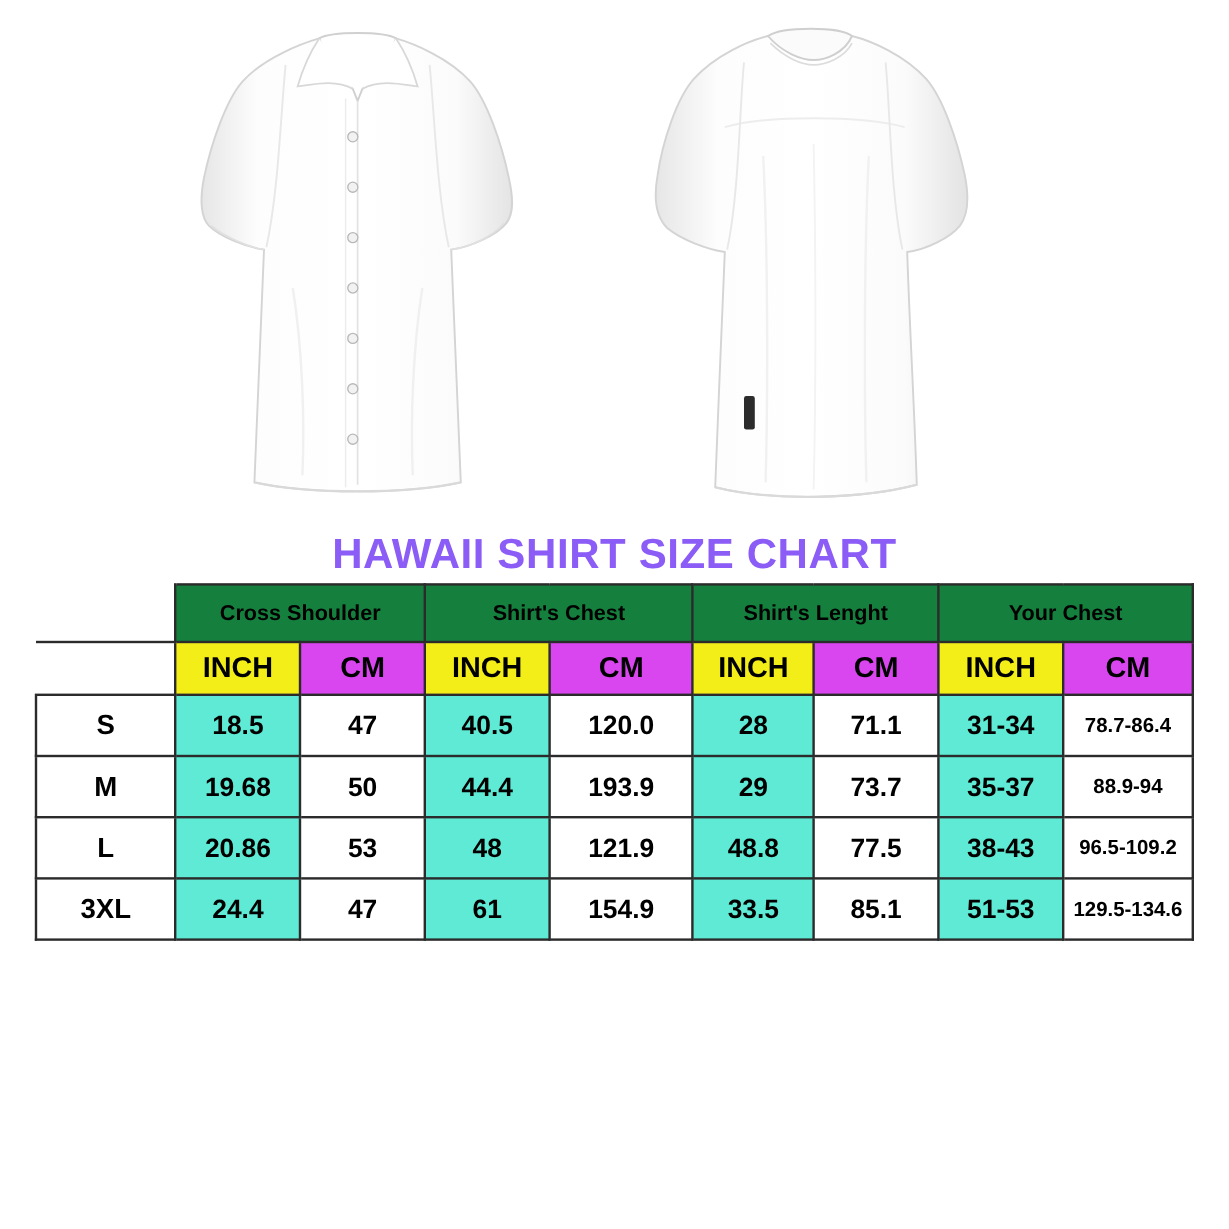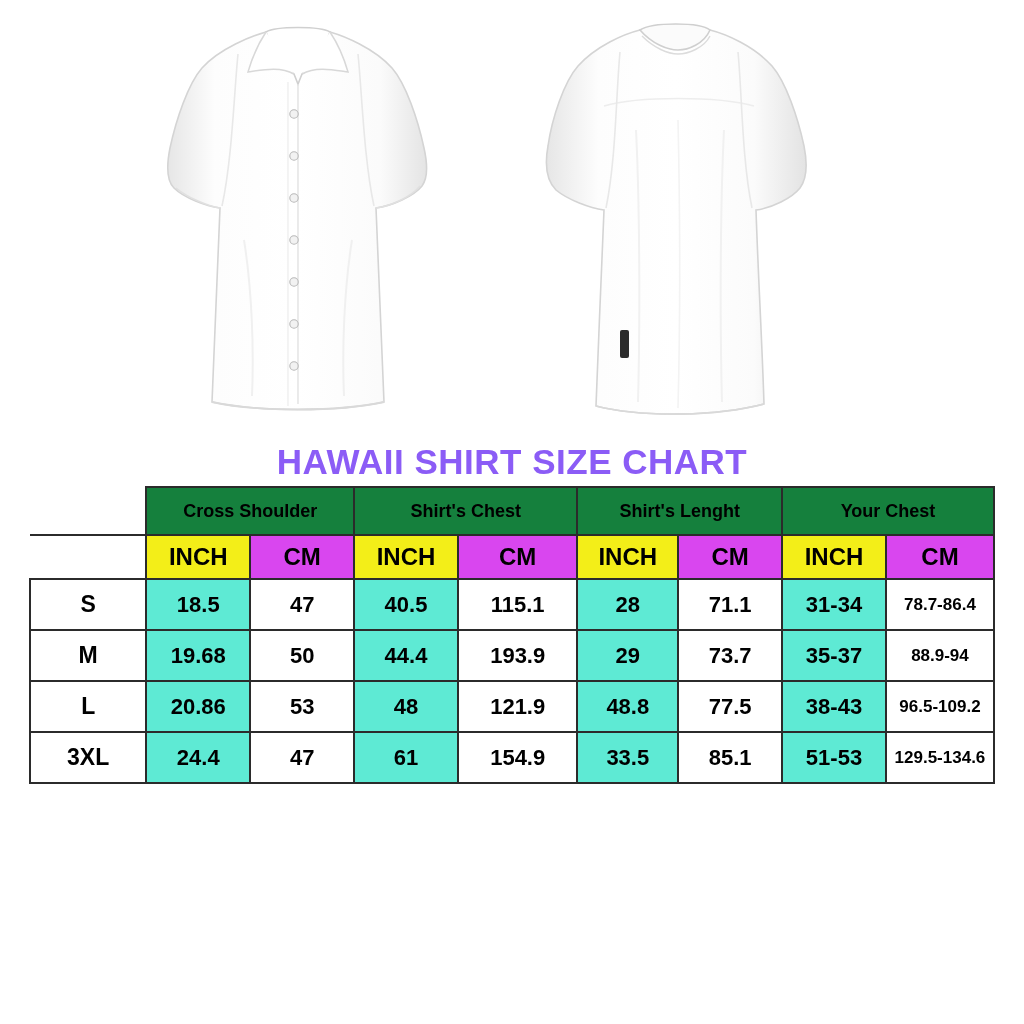--- a/index.html
+++ b/index.html
@@ -225,21 +225,21 @@
         <th class="unit inch">INCH</th>
         <th class="unit cm">CM</th>
       </tr>
     </thead>
     <tbody>
       <tr>
         <td class="sizecell">S</td>
         <td class="val hl">18.5</td>
         <td class="val plain">47</td>
         <td class="val hl">40.5</td>
-        <td class="val plain">115.1</td>
+        <td class="val plain">120.0</td>
         <td class="val hl">28</td>
         <td class="val plain">71.1</td>
         <td class="val hl">31-34</td>
         <td class="val plain small">78.7-86.4</td>
       </tr>
       <tr>
         <td class="sizecell">M</td>
         <td class="val hl">19.68</td>
         <td class="val plain">50</td>
         <td class="val hl">44.4</td>

